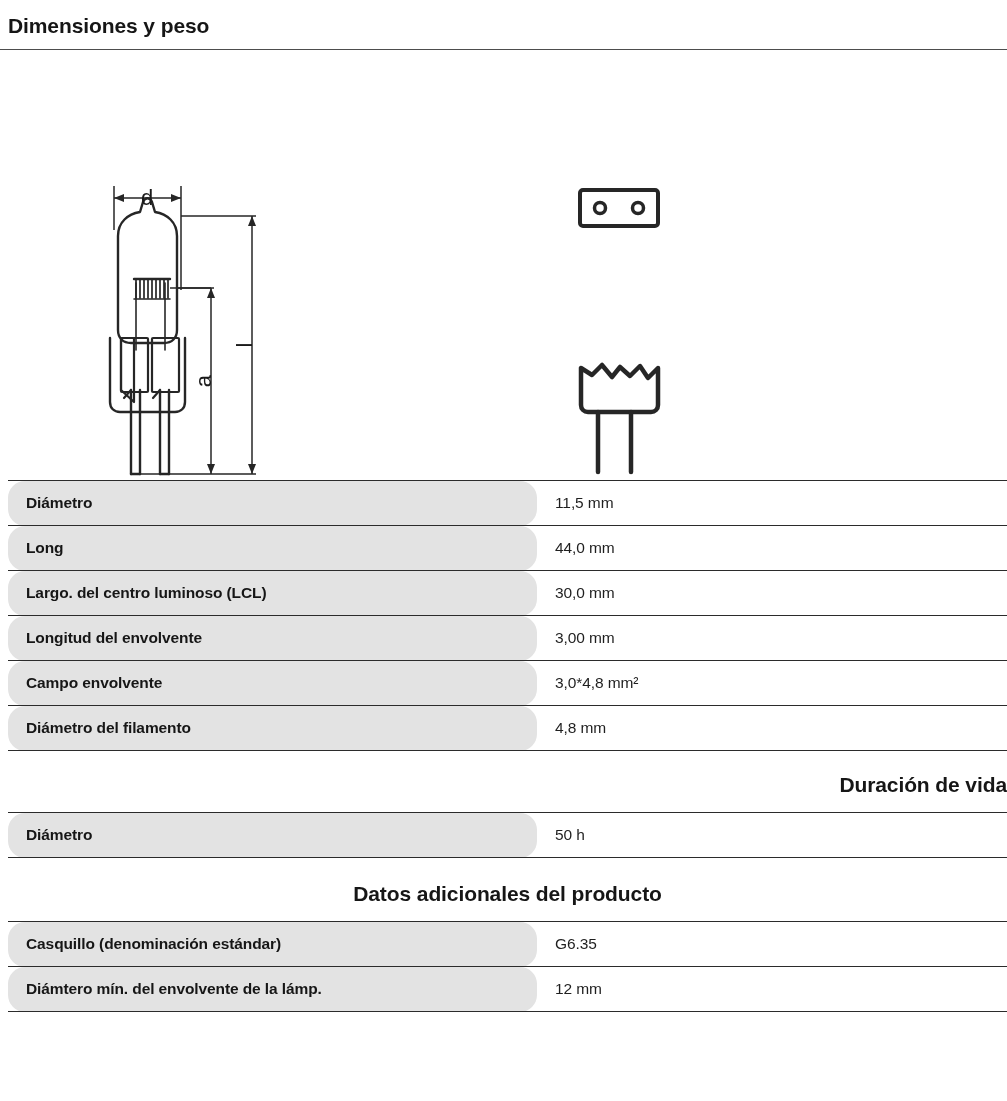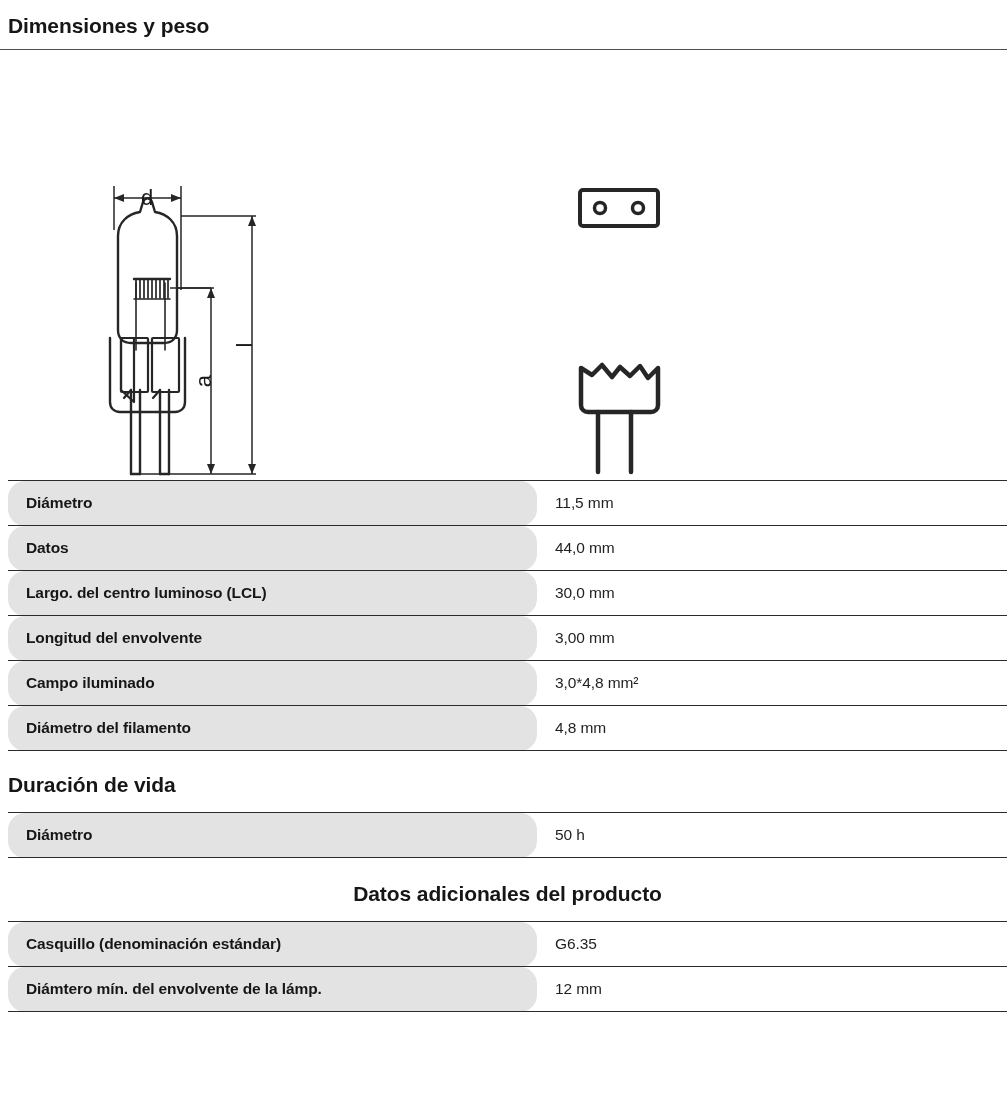--- a/index.html
+++ b/index.html
@@ -239,45 +239,45 @@
   </div>
 
   <div class="table-wrap">
     <table class="spec-table">
       <tbody>
         <tr>
           <td class="cell-label">Diámetro</td>
           <td class="cell-value">11,5 mm</td>
         </tr>
         <tr>
-          <td class="cell-label">Datos</td>
+          <td class="cell-label">Long</td>
           <td class="cell-value">44,0 mm</td>
         </tr>
         <tr>
           <td class="cell-label">Largo. del centro luminoso (LCL)</td>
           <td class="cell-value">30,0 mm</td>
         </tr>
         <tr>
           <td class="cell-label">Longitud del envolvente</td>
           <td class="cell-value">3,00 mm</td>
         </tr>
         <tr>
-          <td class="cell-label">Campo iluminado</td>
+          <td class="cell-label">Campo envolvente</td>
           <td class="cell-value">3,0*4,8 mm²</td>
         </tr>
         <tr>
           <td class="cell-label">Diámetro del filamento</td>
           <td class="cell-value">4,8 mm</td>
         </tr>
       </tbody>
     </table>
   </div>
 
   <div style="height:22px;"></div>
-  <div style="padding-left:8px;">
+  <div style="padding-left:8px;text-align:right;">
     <div class="section-heading">Duración de vida</div>
   </div>
   <div style="height:16px;"></div>
 
   <div class="table-wrap">
     <table class="spec-table">
       <tbody>
         <tr>
           <td class="cell-label">Diámetro</td>
           <td class="cell-value">50 h</td>

